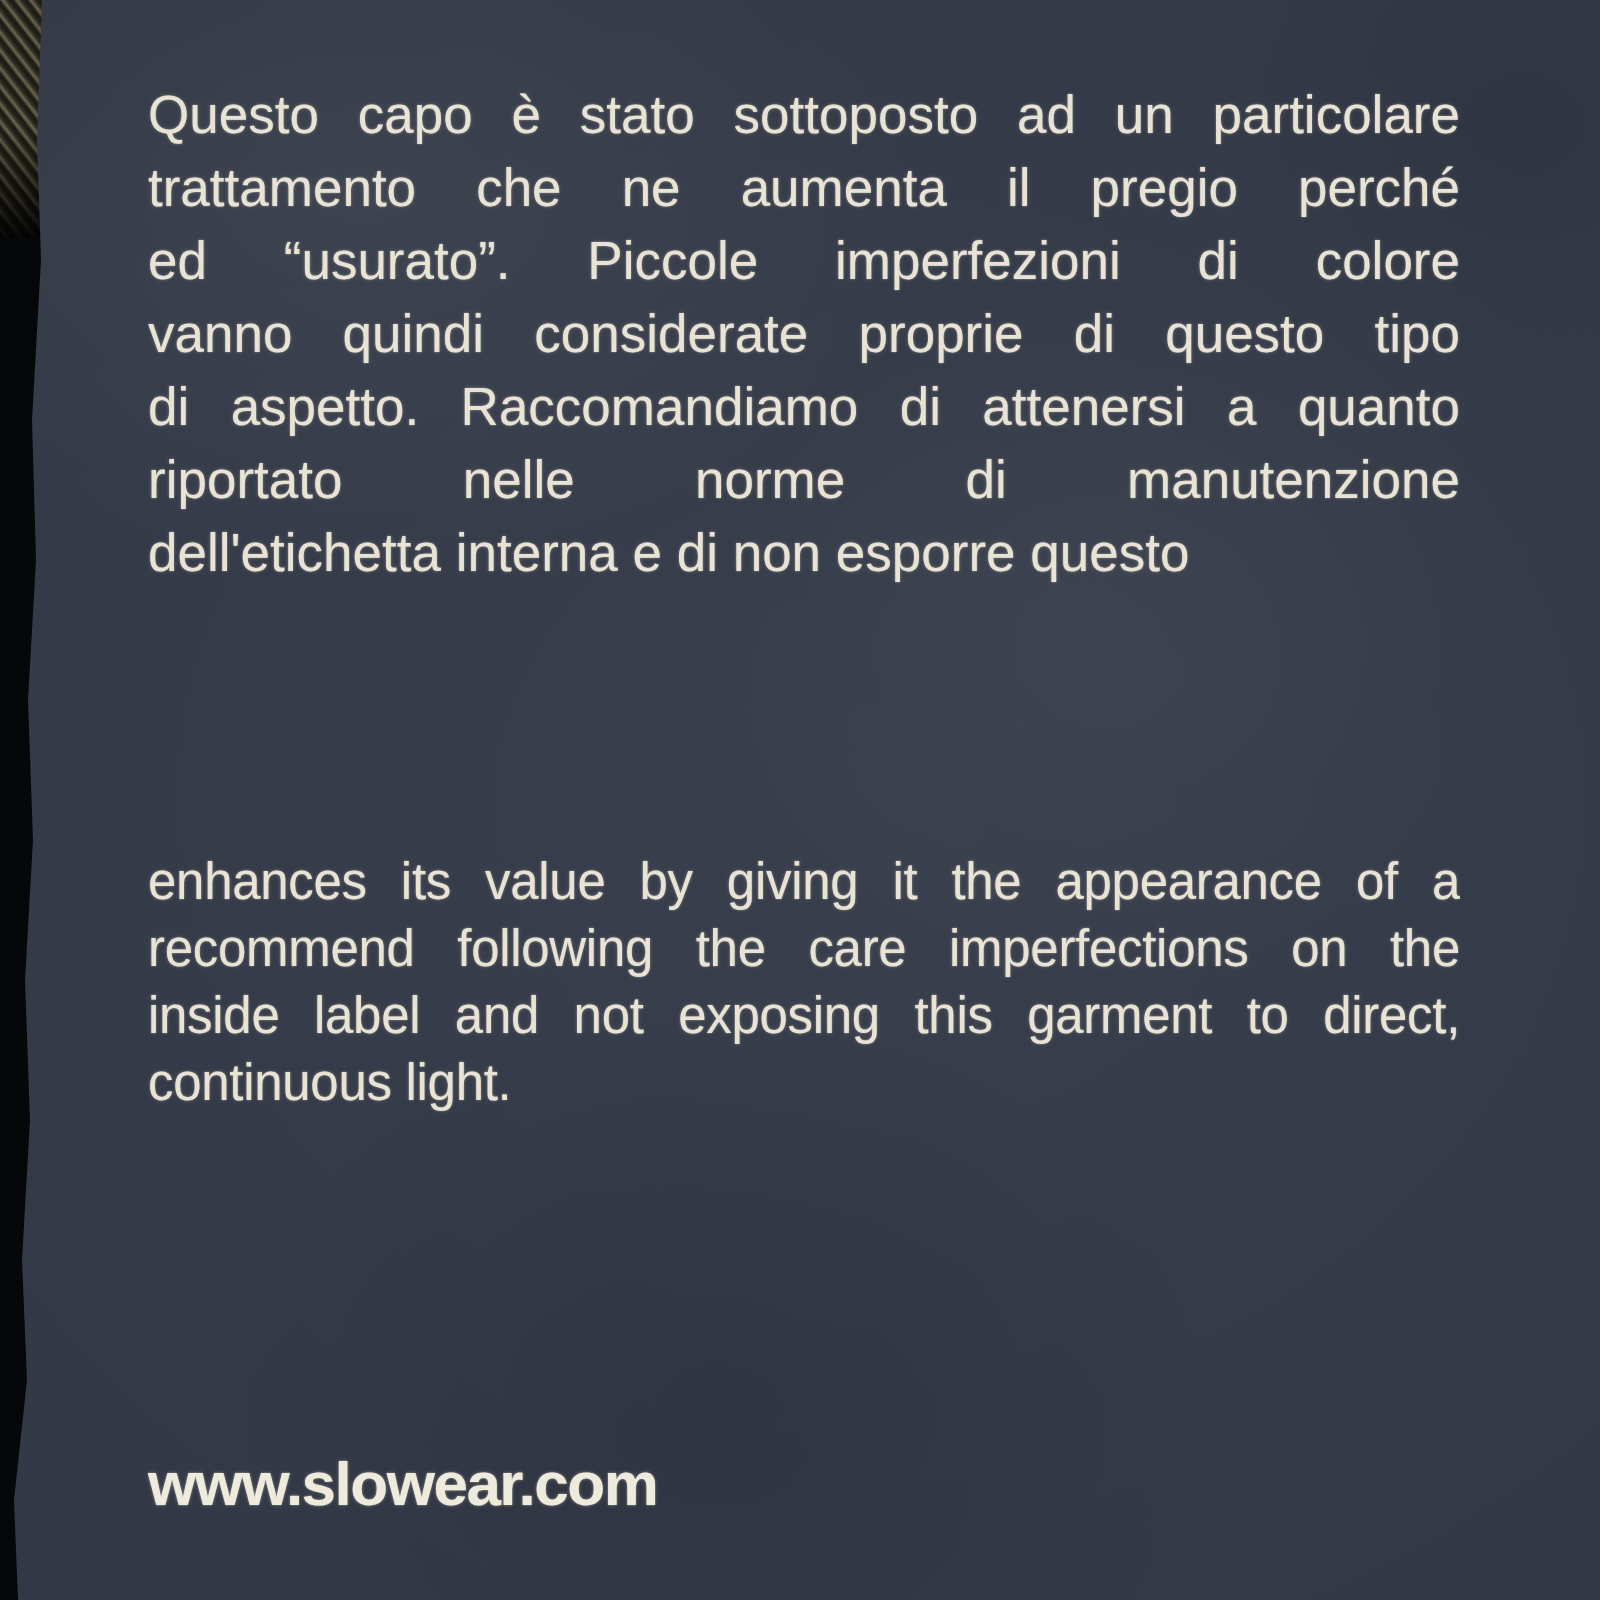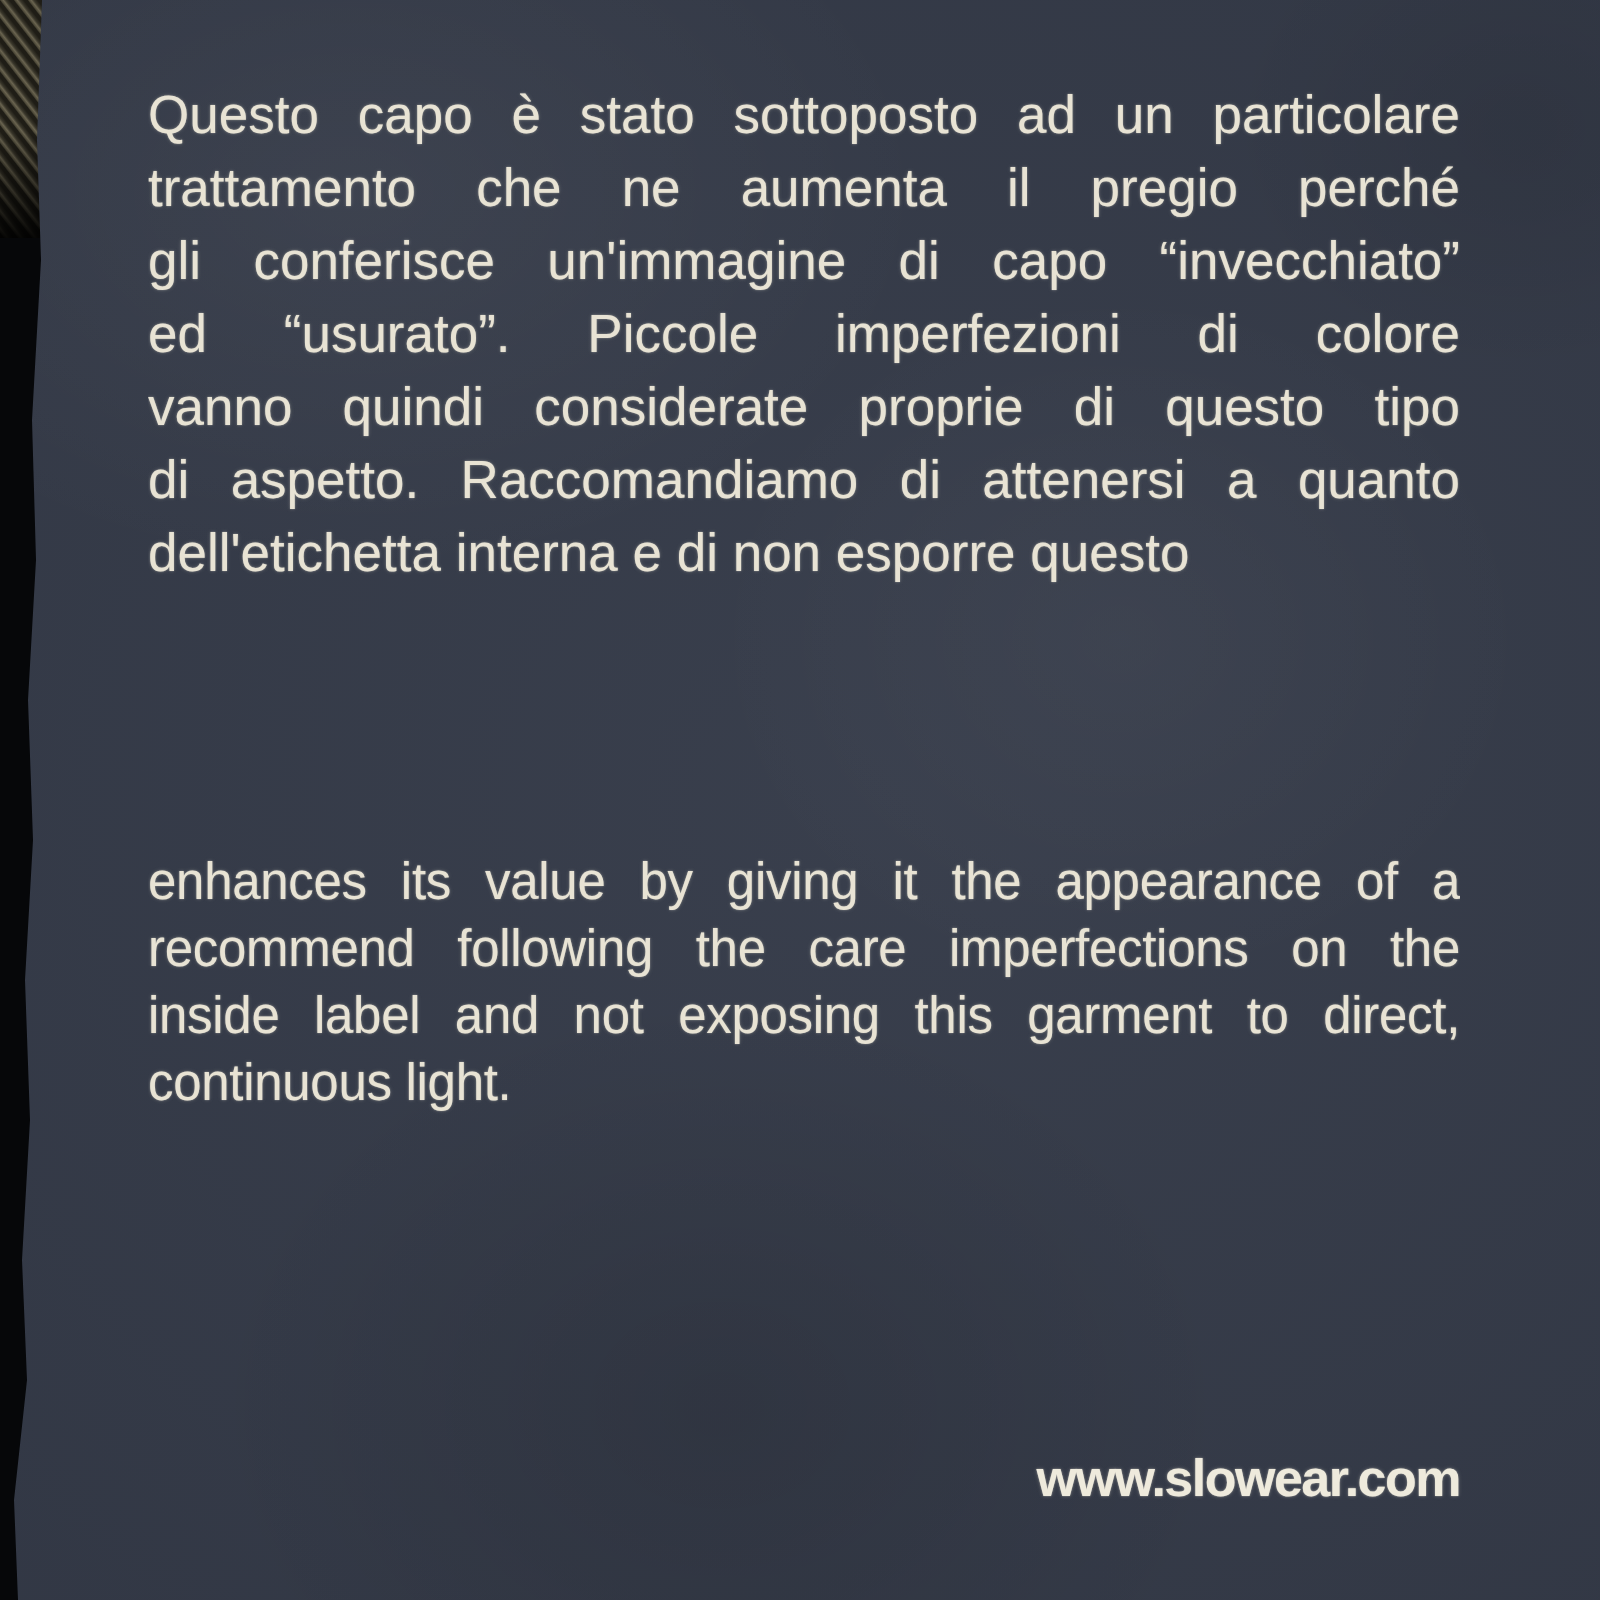--- a/index.html
+++ b/index.html
@@ -66,41 +66,41 @@
   }
   .para .line:last-child { text-align-last: left; }
   .italian { top: 78px;  font-size: 53px; line-height: 73px; }
   .english { top: 848px; font-size: 51px; line-height: 67px; letter-spacing: -0.3px; }
   .italian.text-col, .english.text-col { position: absolute; }
   .website {
     position: absolute;
     top: 1448px;
     left: 148px;
     width: 1312px;
-    text-align: right;
-    font-size: 52px;
+    text-align: left;
+    font-size: 62px;
     font-weight: 700;
     letter-spacing: -1.5px;
     color: var(--website-color);
     text-shadow: 0 0 1.5px rgba(238,234,220,.6), 0 0 4px rgba(238,234,220,.25);
   }
 </style>
 </head>
 <body>
 
 <div class="scene">
   <div class="fabric"></div>
   <div class="tag">
     <div class="text-col para italian">
         <div class="line">Questo capo è stato sottoposto ad un particolare</div>
         <div class="line">trattamento che ne aumenta il pregio perché</div>
-        <div class="line">gli conferisce un'immagine di capo “invecchiato”</div>
         <div class="line">ed “usurato”. Piccole imperfezioni di colore</div>
         <div class="line">vanno quindi considerate proprie di questo tipo</div>
         <div class="line">di aspetto. Raccomandiamo di attenersi a quanto</div>
+        <div class="line">riportato nelle norme di manutenzione</div>
         <div class="line">dell'etichetta interna e di non esporre questo</div>
       </div>
     <div class="text-col para english">
         <div class="line">enhances its value by giving it the appearance of a</div>
         <div class="line">recommend following the care imperfections on the</div>
         <div class="line">inside label and not exposing this garment to direct,</div>
         <div class="line">continuous light.</div>
       </div>
     <div class="website">www.slowear.com</div>
   </div>

